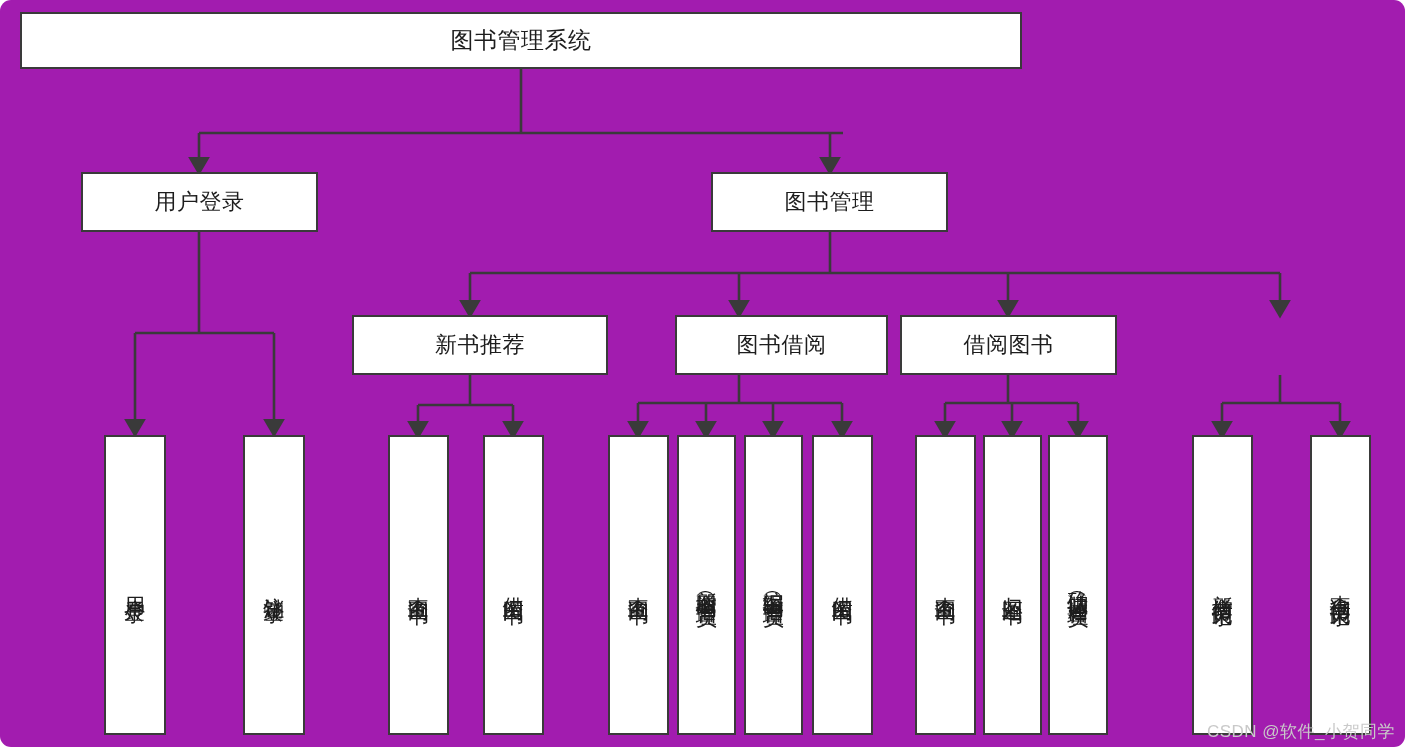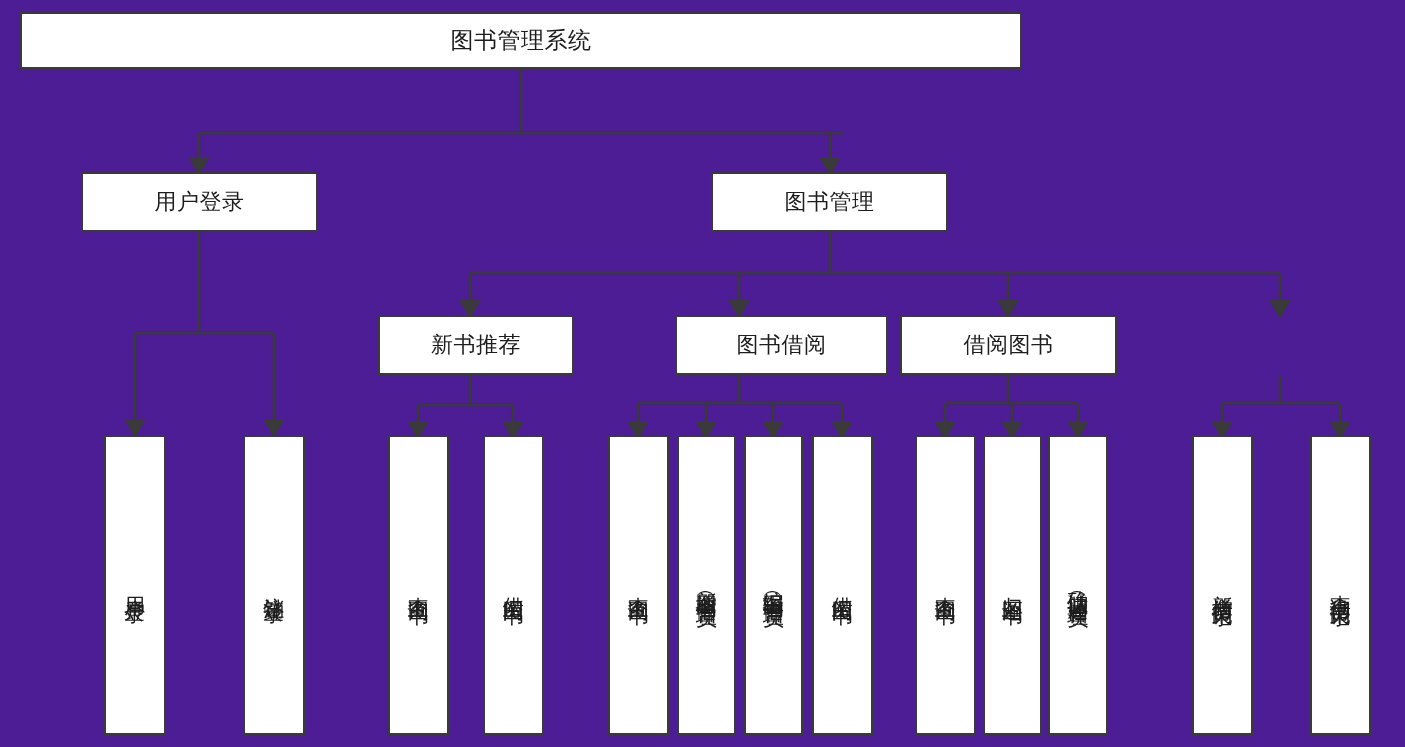--- a/index.html
+++ b/index.html
@@ -1,21 +1,21 @@
 <!DOCTYPE html>
 <html><head>
 <meta charset="utf-8">
 <style>
   html,body{margin:0;padding:0;background:#ffffff;}
   body{
     width:1405px;height:747px;overflow:hidden;
     font-family:"Liberation Sans","DejaVu Sans",sans-serif;
     color:#1a1a1a;
   }
-  #diagram-root{position:relative;width:1405px;height:747px;background:#4c1d95;}
+  #diagram-root{position:relative;width:1405px;height:747px;background:#a21caf;border-radius:11px;}
   svg#edges{position:absolute;left:0;top:0;width:1405px;height:747px;}
   .node{
     position:absolute;
     box-sizing:border-box;
     background:#ffffff;
     border:2.6px solid #3a3a3a;
     display:flex;align-items:center;justify-content:center;
     text-align:center;
   }
   .node .label{
@@ -103,21 +103,21 @@
     <span class="label">图书管理系统</span>
   </div>
 
   <div class="node horiz" style="left:81px;top:172px;width:237px;height:60px;">
     <span class="label">用户登录</span>
   </div>
   <div class="node horiz" style="left:711px;top:172px;width:237px;height:60px;">
     <span class="label">图书管理</span>
   </div>
 
-  <div class="node horiz" style="left:378px;top:315px;width:196px;height:60px;">
+  <div class="node horiz" style="left:352px;top:315px;width:256px;height:60px;">
     <span class="label">新书推荐</span>
   </div>
   <div class="node horiz" style="left:633px;top:315px;width:213px;height:60px;margin-left:42px;">
     <span class="label">图书借阅</span>
   </div>
   <div class="node horiz" style="left:900px;top:315px;width:217px;height:60px;">
     <span class="label">借阅图书</span>
   </div>
 
   <div class="node vert" style="left:104px;top:435px;width:62px;height:300px;">
@@ -157,14 +157,15 @@
     <span class="label">确认归还（管理员）</span>
   </div>
 
   <div class="node vert" style="left:1192px;top:435px;width:61px;height:300px;">
     <span class="label">新增借阅记录</span>
   </div>
   <div class="node vert" style="left:1310px;top:435px;width:61px;height:300px;">
     <span class="label">查询借阅记录</span>
   </div>
 
+  <div id="watermark">CSDN @软件_小贺同学</div>
 
 </div>
 
 </body></html>

